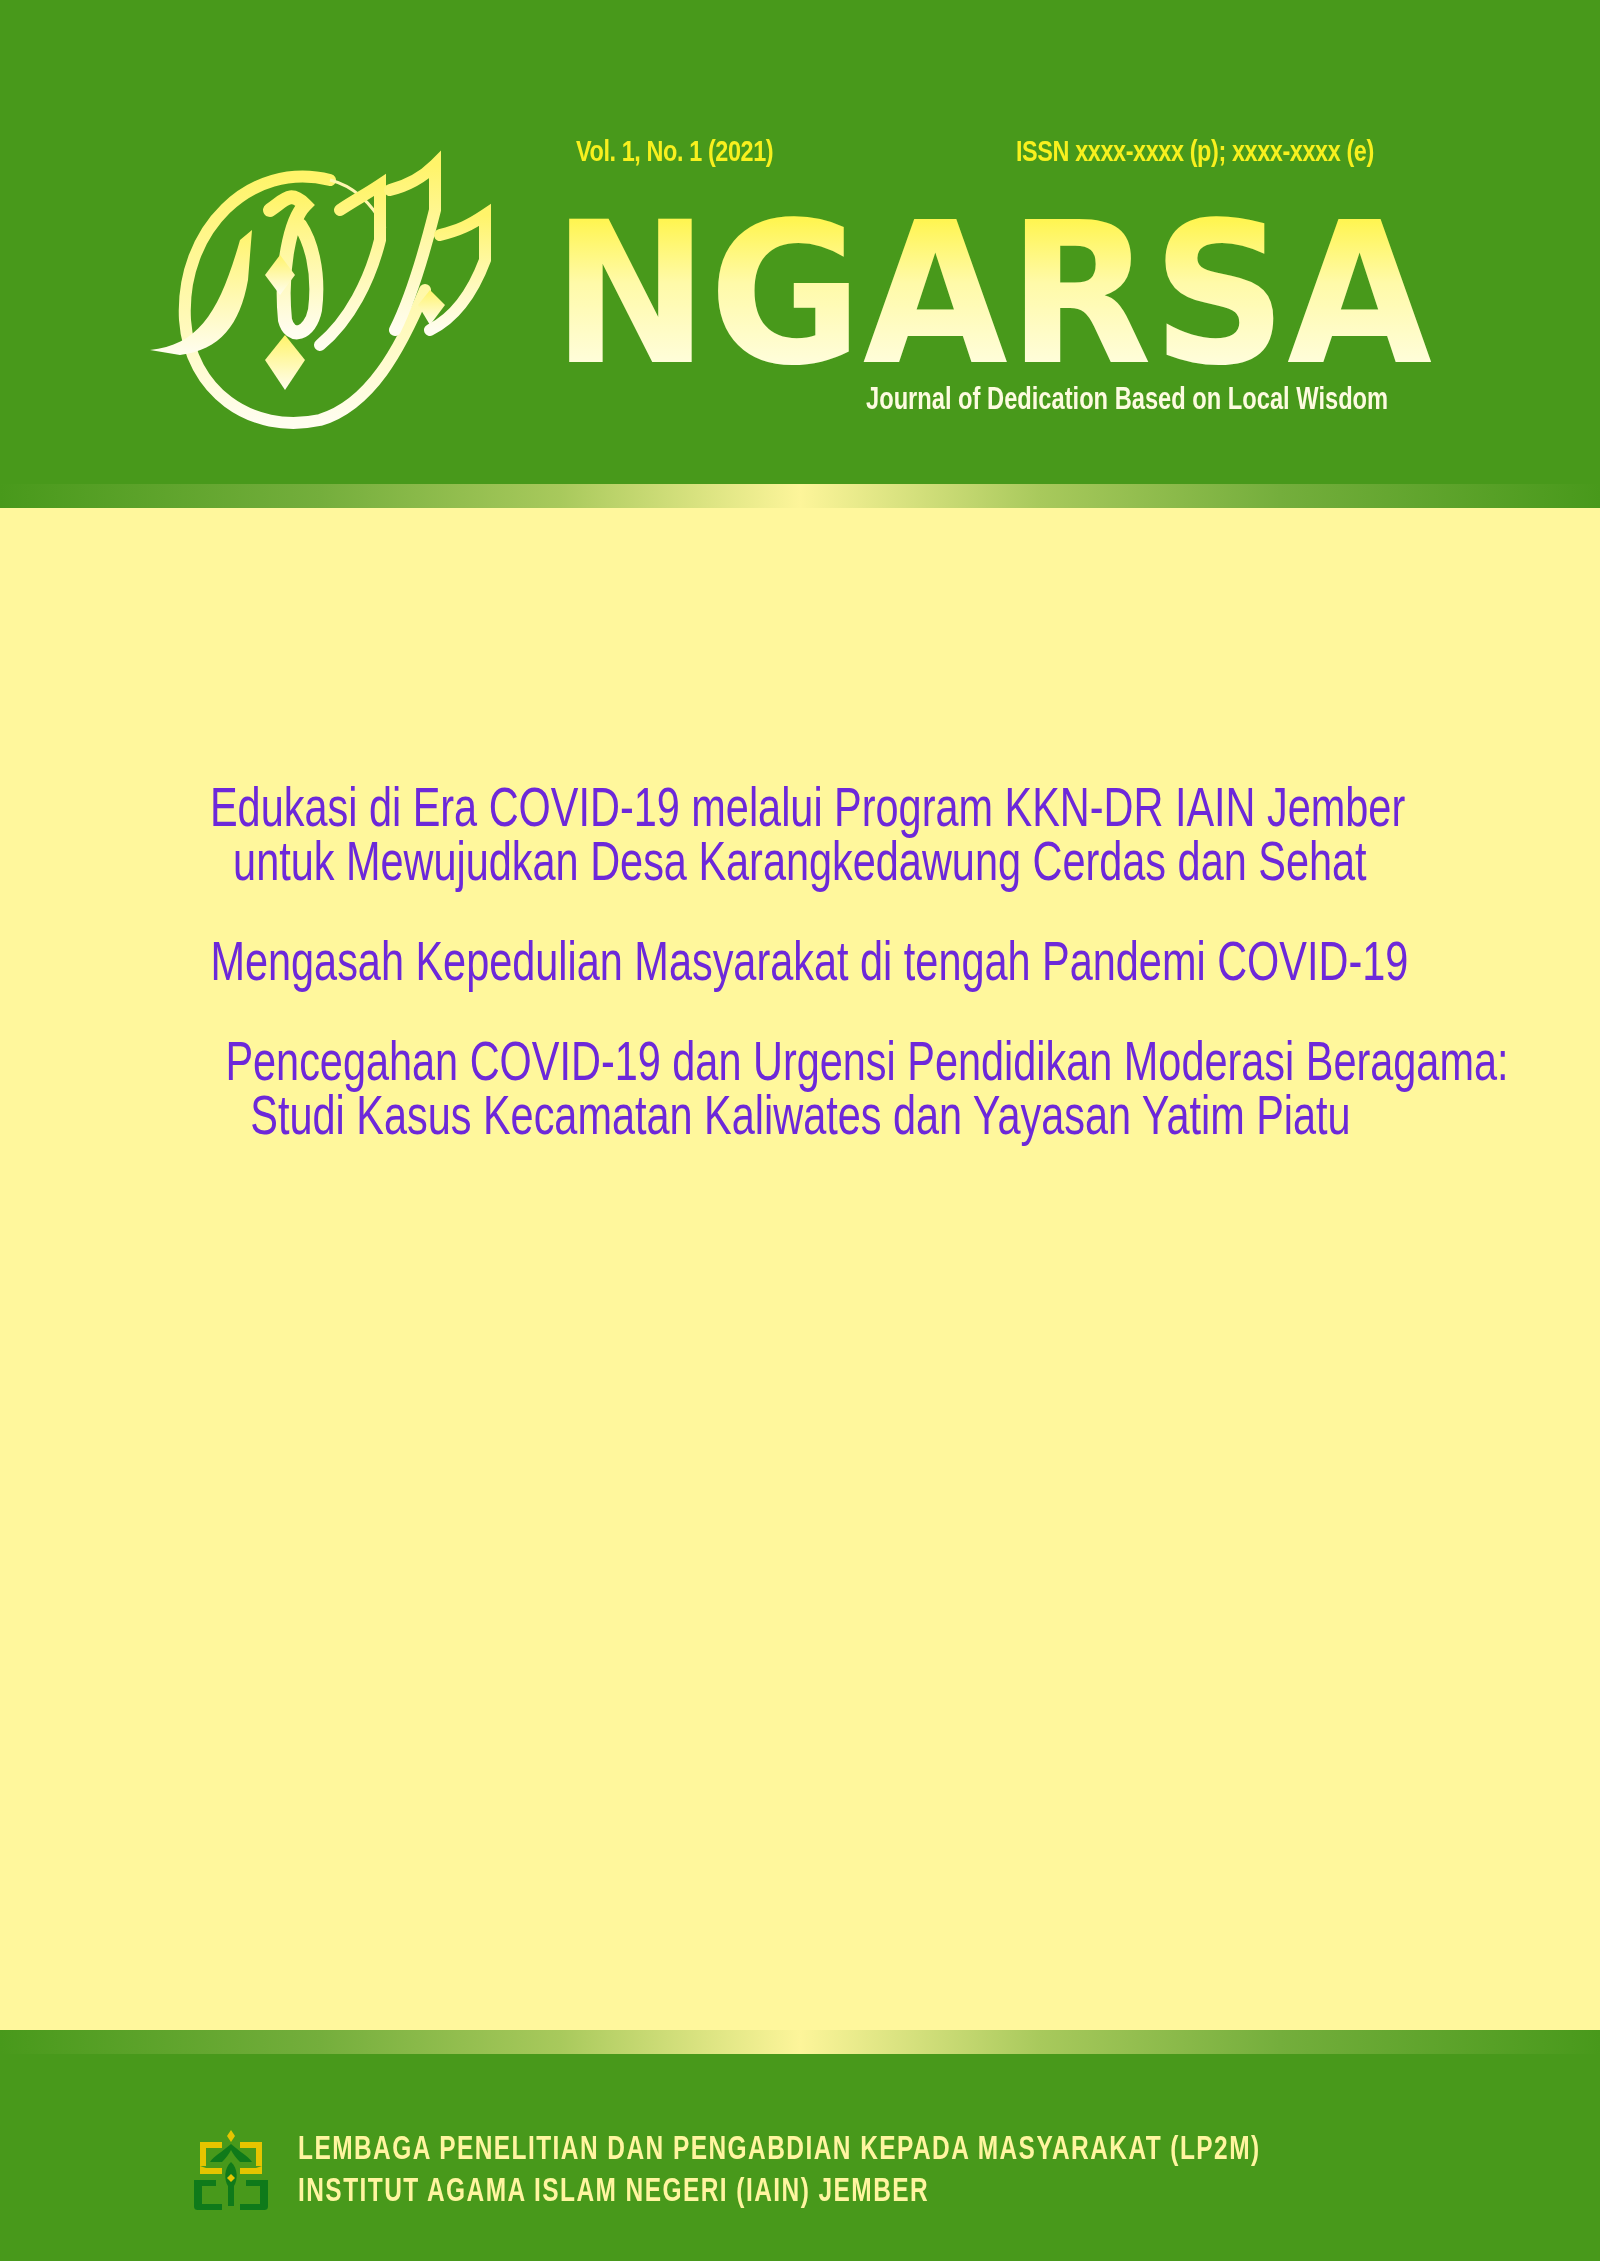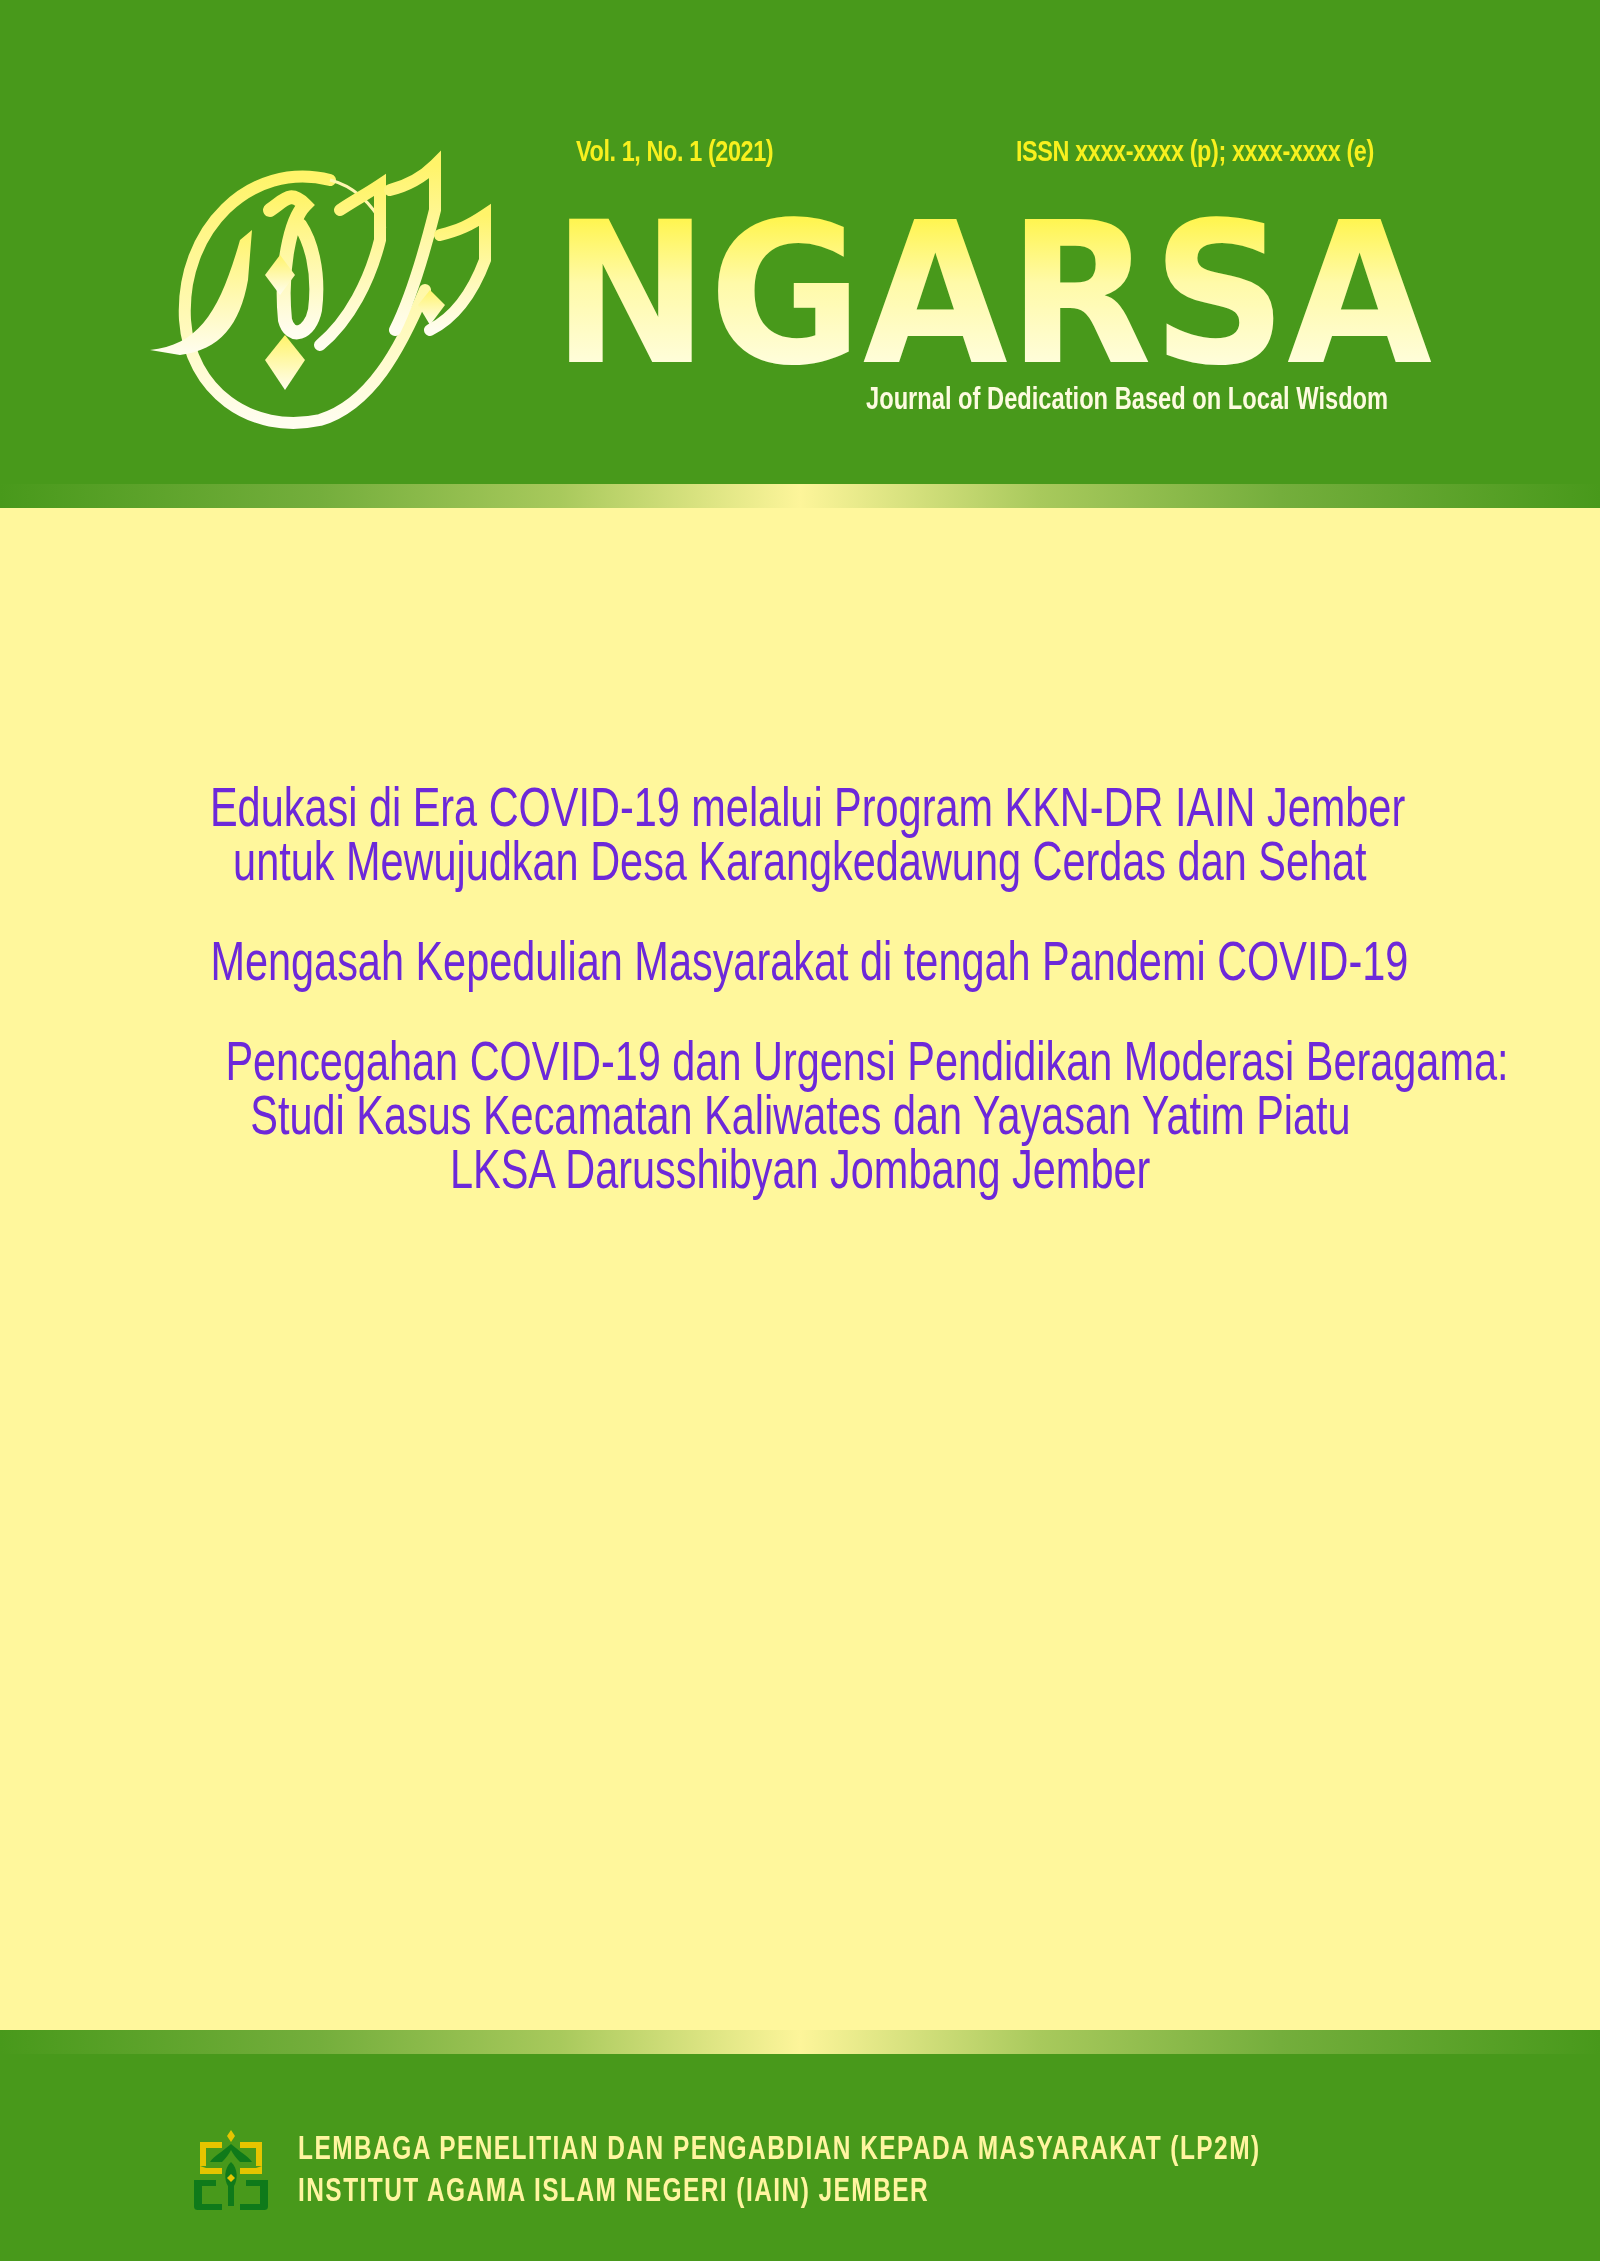--- a/index.html
+++ b/index.html
@@ -116,21 +116,20 @@
   <div class="article">
     <div class="article-line"><span>Mengasah Kepedulian Masyarakat di tengah Pandemi COVID-19</span></div>
   </div>
   <div class="article">
   </div>
   <div class="article">
   </div>
   <div class="article">
     <div class="article-line"><span>Pencegahan COVID-19 dan Urgensi Pendidikan Moderasi Beragama:</span></div>
     <div class="article-line"><span>Studi Kasus Kecamatan Kaliwates dan Yayasan Yatim Piatu</span></div>
-    <div class="article-line"><span>LKSA Darusshibyan Jombang Jember</span></div>
   </div>
 </div>
 
 <div class="band bottom"></div>
 <div class="footer"></div>
 
 <svg class="inst-logo" viewBox="0 0 78 82">
   <polygon points="39,0 43,6 39,12 35,6" fill="#e6c400"></polygon>
   <path d="M 8 12 L 30 12 L 30 18 L 14 18 L 14 36 L 8 36 Z" fill="#e6c400"></path>
   <path d="M 70 12 L 48 12 L 48 18 L 64 18 L 64 36 L 70 36 Z" fill="#e6c400"></path>

